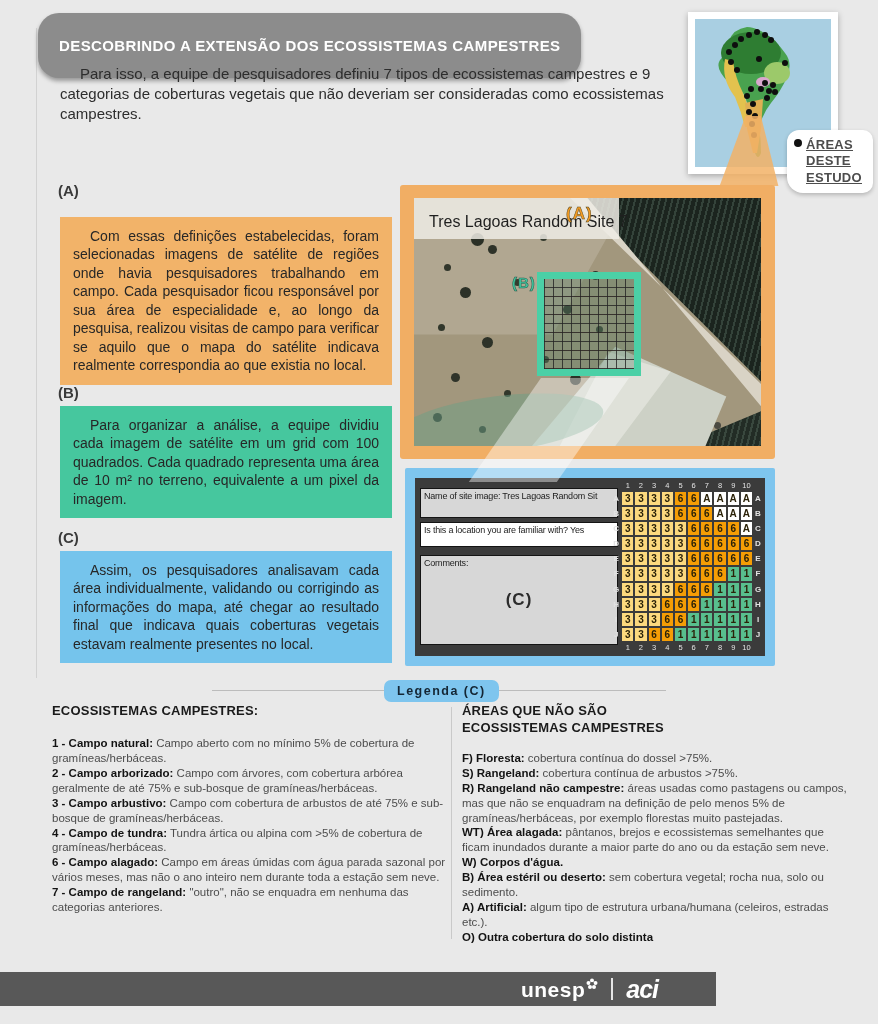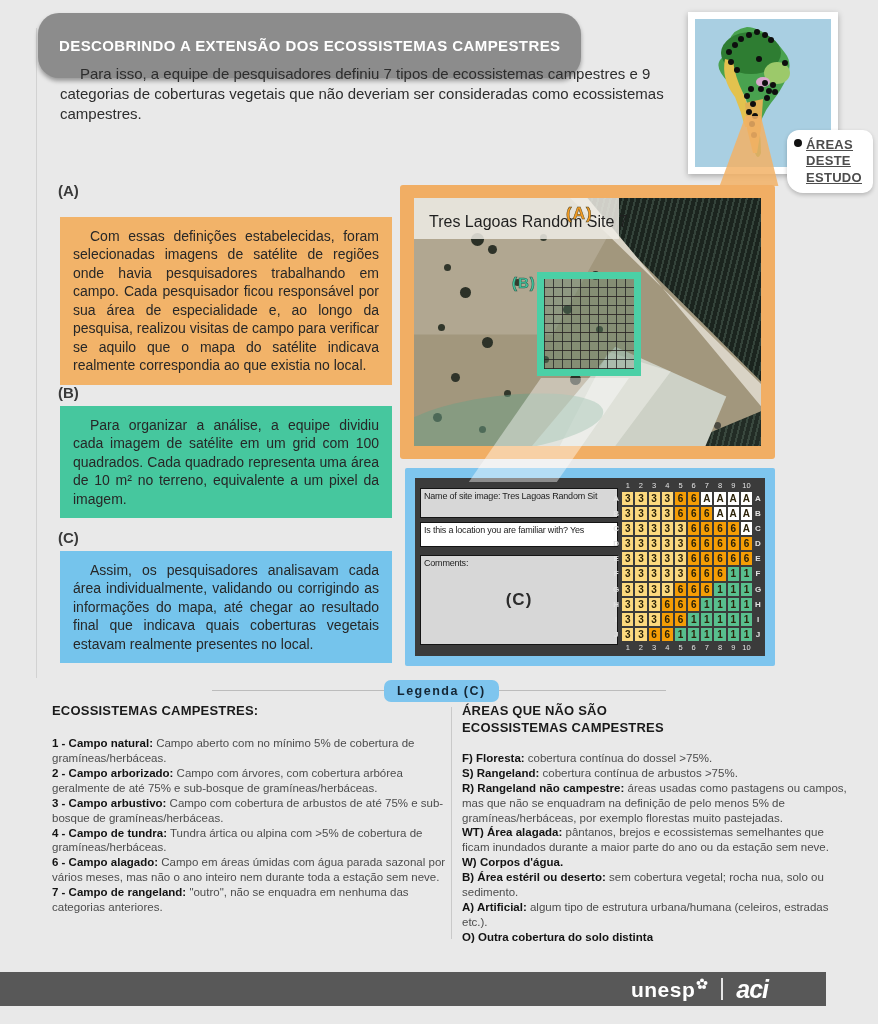--- a/index.html
+++ b/index.html
@@ -99,21 +99,21 @@
   .leg-col { font-size:11.5px; color:#4c4c4c; line-height:1.3; }
   .leg-col b { color:#131313; }
   .leg-col-left  { left:52px;  top:703px; width:394px; }
   .leg-col-right { left:462px; top:703px; width:390px; }
   .leg-heading { font-weight:800; font-size:13px; color:#1a1a1a; letter-spacing:.2px; }
   .leg-col-left .leg-heading { margin-bottom:16px; }
   .leg-heading-2l { line-height:1.3; margin-bottom:14px; }
   .leg-vline { left:451px; top:707px; width:1px; height:232px; background:#c9c9c9; }
 
   
-  .footer-bar { left:0; top:972px; width:826px; height:34px; background:#585858; }
+  .footer-bar { left:0; top:972px; width:716px; height:34px; background:#585858; }
   .logos { position:absolute; right:58px; top:0; height:100%; display:flex; align-items:center; gap:13px; }
   .unesp-wrap { display:flex; align-items:flex-start; }
   .unesp-text { color:#fff; font-weight:bold; font-size:21px; letter-spacing:.5px; line-height:1; }
   .unesp-flower { margin:-1px 0 0 1px; }
   .logo-divider { width:2px; height:22px; background:rgba(255,255,255,.85); }
   .aci-text { color:#fff; font-weight:800; font-style:italic; font-size:25px; letter-spacing:-1px; line-height:1; }
 </style>
 </head>
 <body>
 

